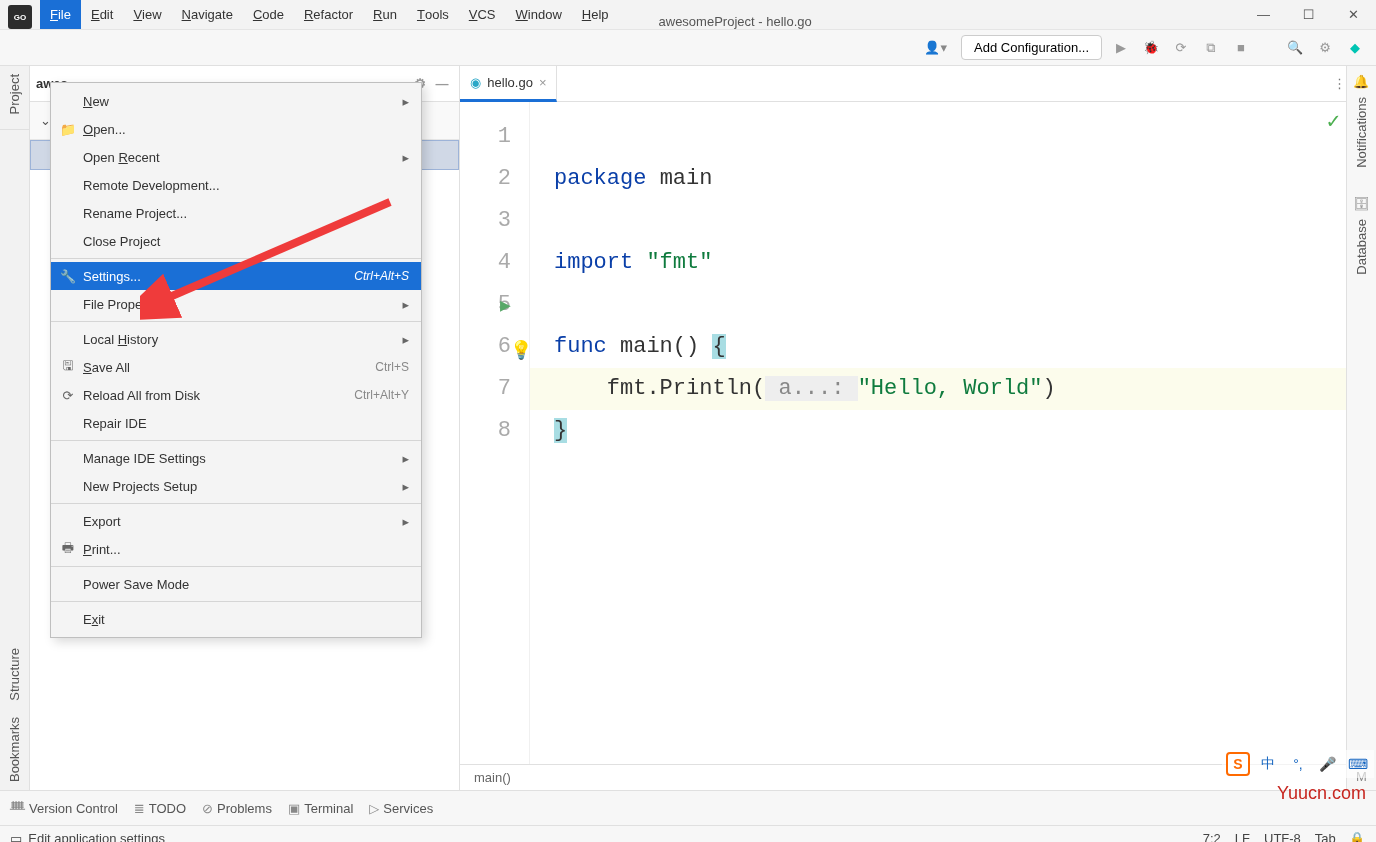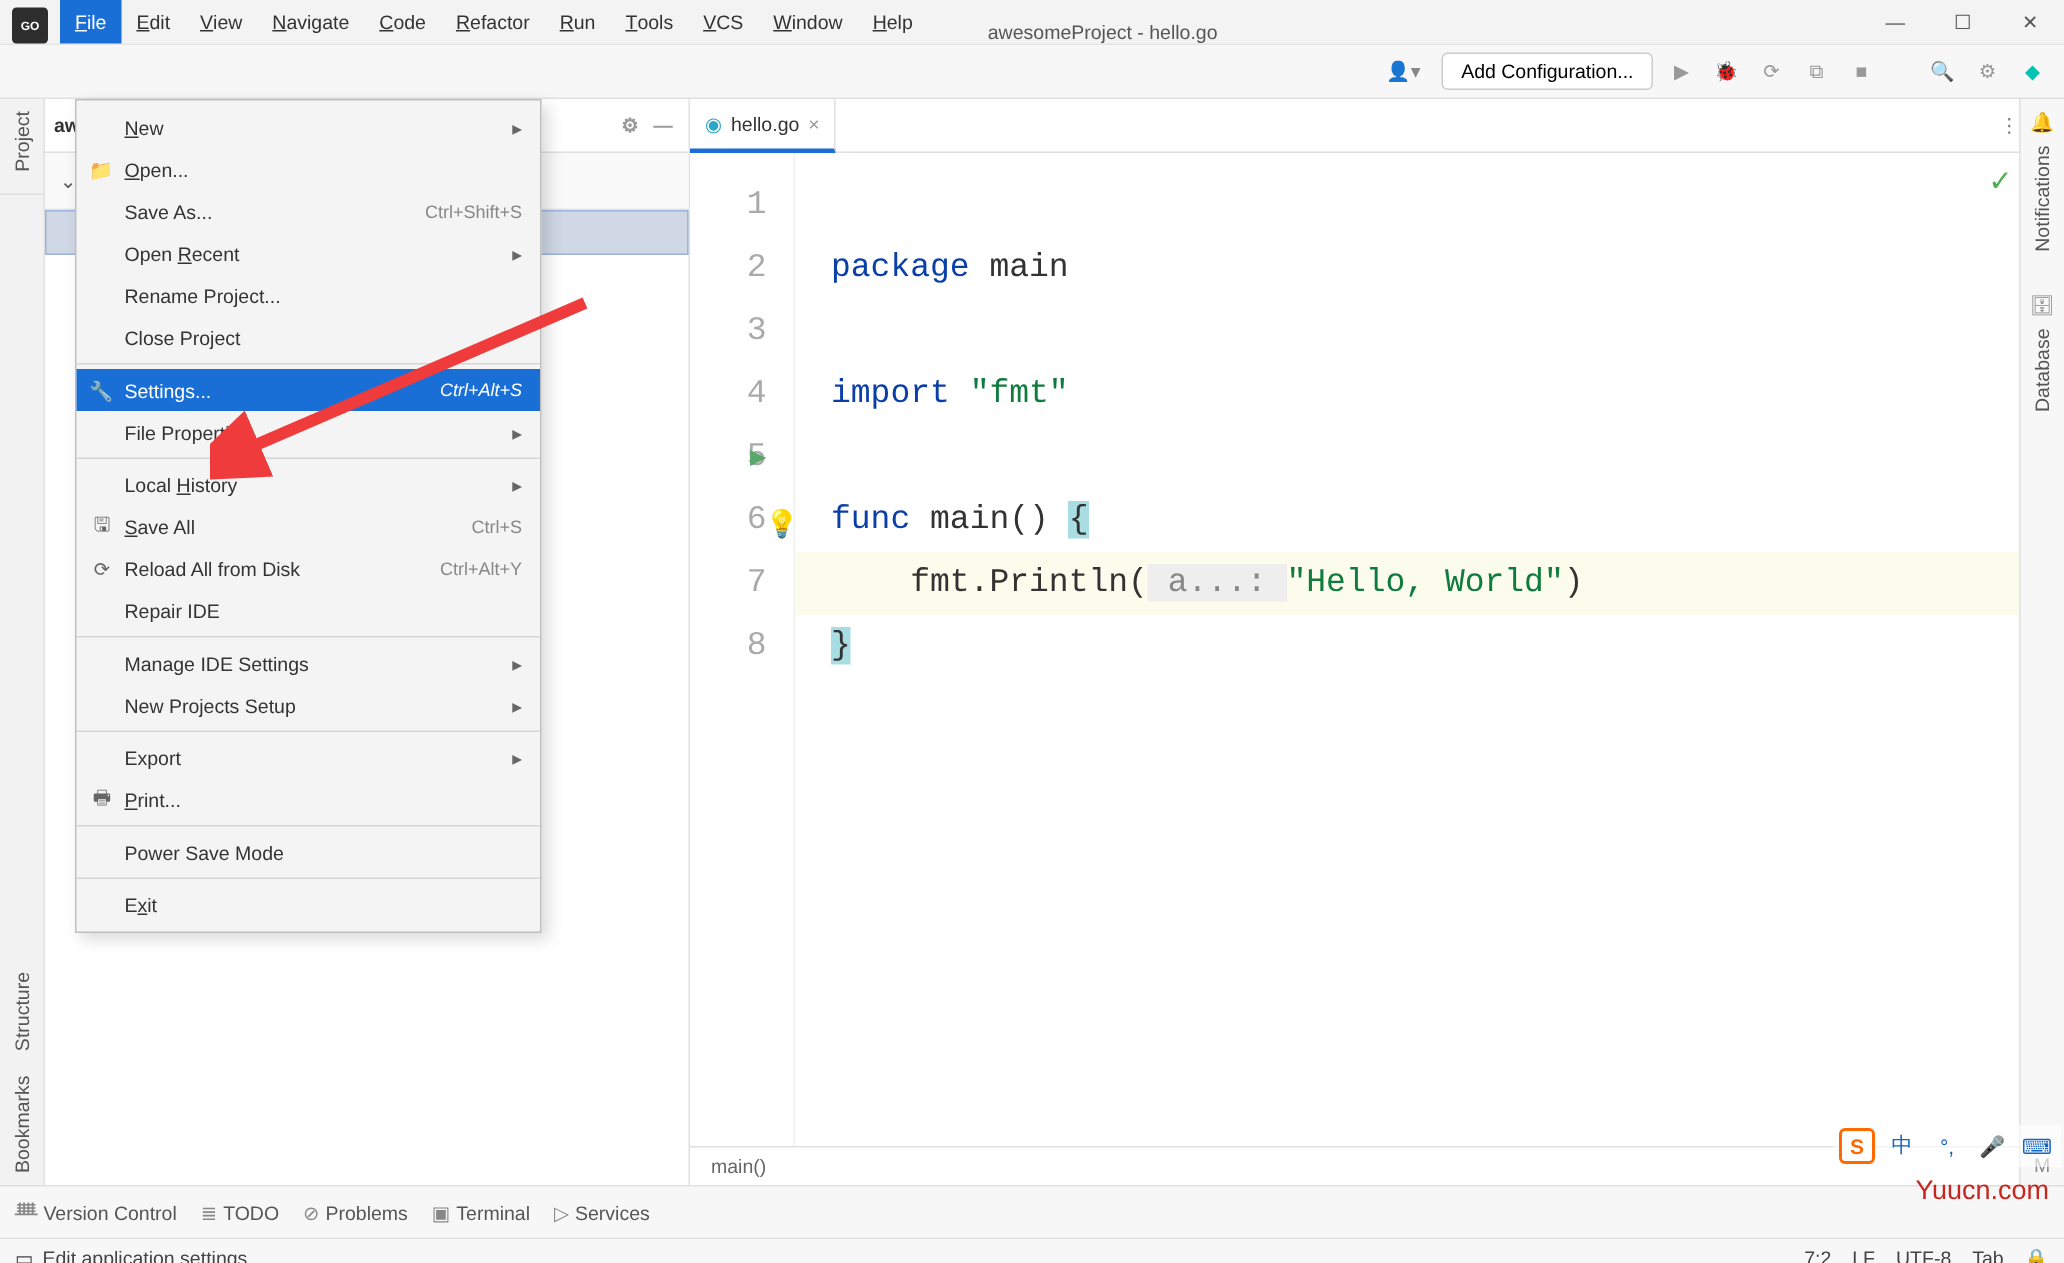--- a/index.html
+++ b/index.html
@@ -33,21 +33,21 @@
   .ln7bg{position:absolute;left:0;right:0;top:266px;height:42px;background:#fcfcec;z-index:0;}
   .run-gutter-icon{position:absolute;left:40px;top:183px;color:#59a869;font-size:18px;}
   .bulb{position:absolute;left:50px;top:228px;color:#f6b73c;font-size:18px;}
   .right-strip{width:30px;background:#f7f7f7;border-left:1px solid #e0e0e0;display:flex;flex-direction:column;align-items:center;}
   .breadcrumb { height:26px;border-top:1px solid #e0e0e0;padding:0 14px;display:flex;align-items:center;color:#666;font-size:13px;}
   .bottombar { height:26px;background:#f7f7f7;border-top:1px solid #e0e0e0;display:flex;align-items:center;padding:17px 10px;font-size:13px;color:#555;gap:16px;}
   .status-bar { height:26px;background:#f7f7f7;border-top:1px solid #e0e0e0;display:flex;align-items:center;padding:0 10px;font-size:13px;color:#444;}
   .status-bar .stleft{flex:1;display:flex;align-items:center;gap:6px;}
   .status-bar .stright{display:flex;align-items:center;gap:14px;}
   
-  .dropdown { position:absolute;left:50px;top:0;width:311px;background:#f4f4f4;border:1px solid #bfbfbf;box-shadow:4px 4px 10px rgba(0,0,0,0.15);z-index:100;padding:4px 0;}
+  .dropdown { position:absolute;left:50px;top:16px;width:372px;background:#f4f4f4;border:1px solid #bfbfbf;box-shadow:4px 4px 10px rgba(0,0,0,0.15);z-index:100;padding:4px 0;}
   .dropdown .mi { height:28px;display:flex;align-items:center;padding:0 12px 0 32px;position:relative;cursor:default;}
   .dropdown .mi.sel { background:#1a6fd6;color:#fff;}
   .dropdown .mi .micon{position:absolute;left:8px;width:18px;text-align:center;color:#666;}
   .dropdown .mi.sel .micon{color:#fff;}
   .dropdown .mi .sc{margin-left:auto;color:#888;font-size:12px;}
   .dropdown .mi.sel .sc{color:#fff;font-style:italic;}
   .dropdown .mi .arrow{margin-left:auto;color:#666;}
   .dropdown hr{border:none;border-top:1px solid #d5d5d5;margin:3px 0;}
   .under{text-decoration:underline;}
   
@@ -180,26 +180,25 @@
   <div class="dropdown" id="dropdown">
       <div class="mi">
         <span><span class="under">N</span>ew</span>
         <span class="arrow">▸</span>
       </div>
       <div class="mi">
         <span class="micon">📁</span>
         <span><span class="under">O</span>pen...</span>
       </div>
       <div class="mi">
-        <span>Save As...</span>
-        <span class="sc">Ctrl+Shift+S</span>
-      </div>
-      <div class="mi">
         <span>Open <span class="under">R</span>ecent</span>
         <span class="arrow">▸</span>
+      </div>
+      <div class="mi">
+        <span>Remote Development...</span>
       </div>
       <div class="mi">
         <span>Rename Project...</span>
       </div>
       <div class="mi">
         <span>Close Project</span>
       </div>
       <hr>
       <div class="mi sel">
         <span class="micon">🔧</span>

